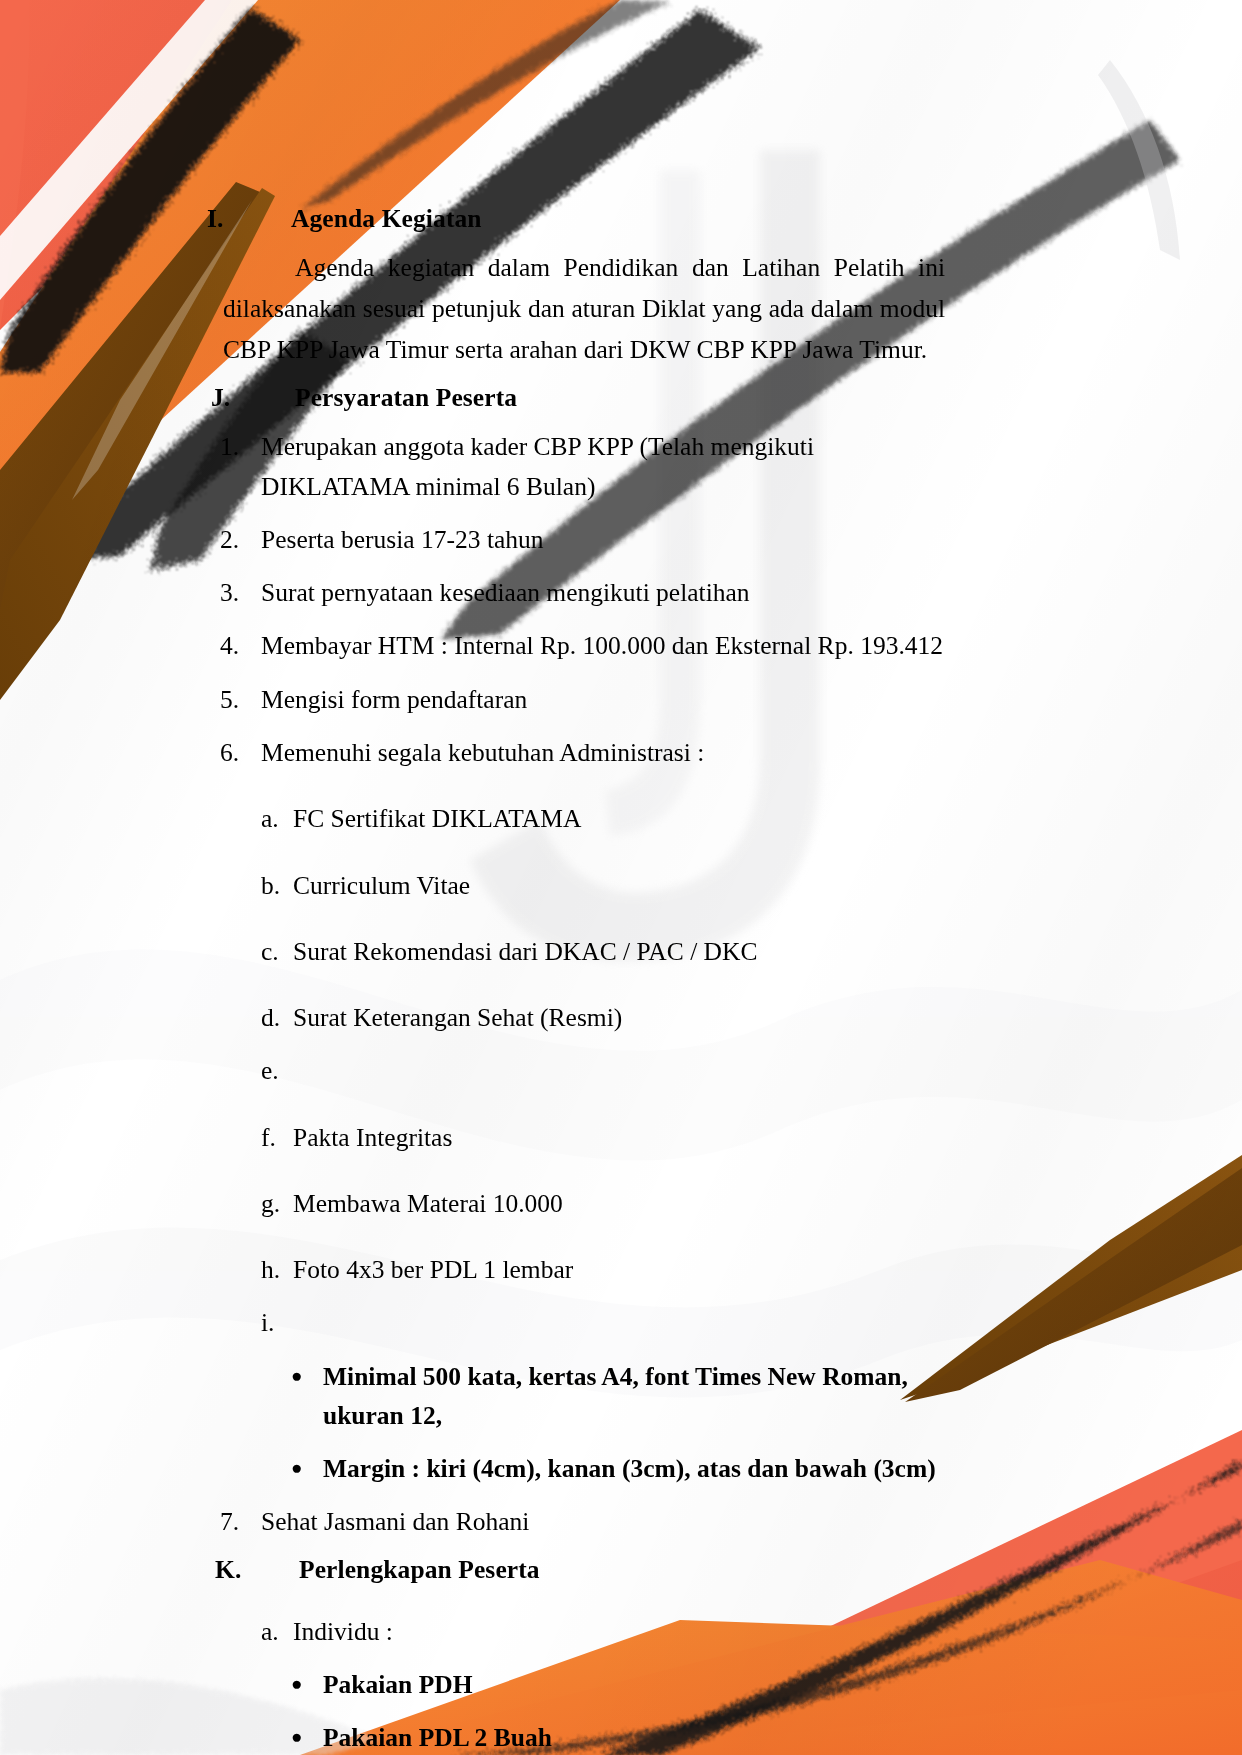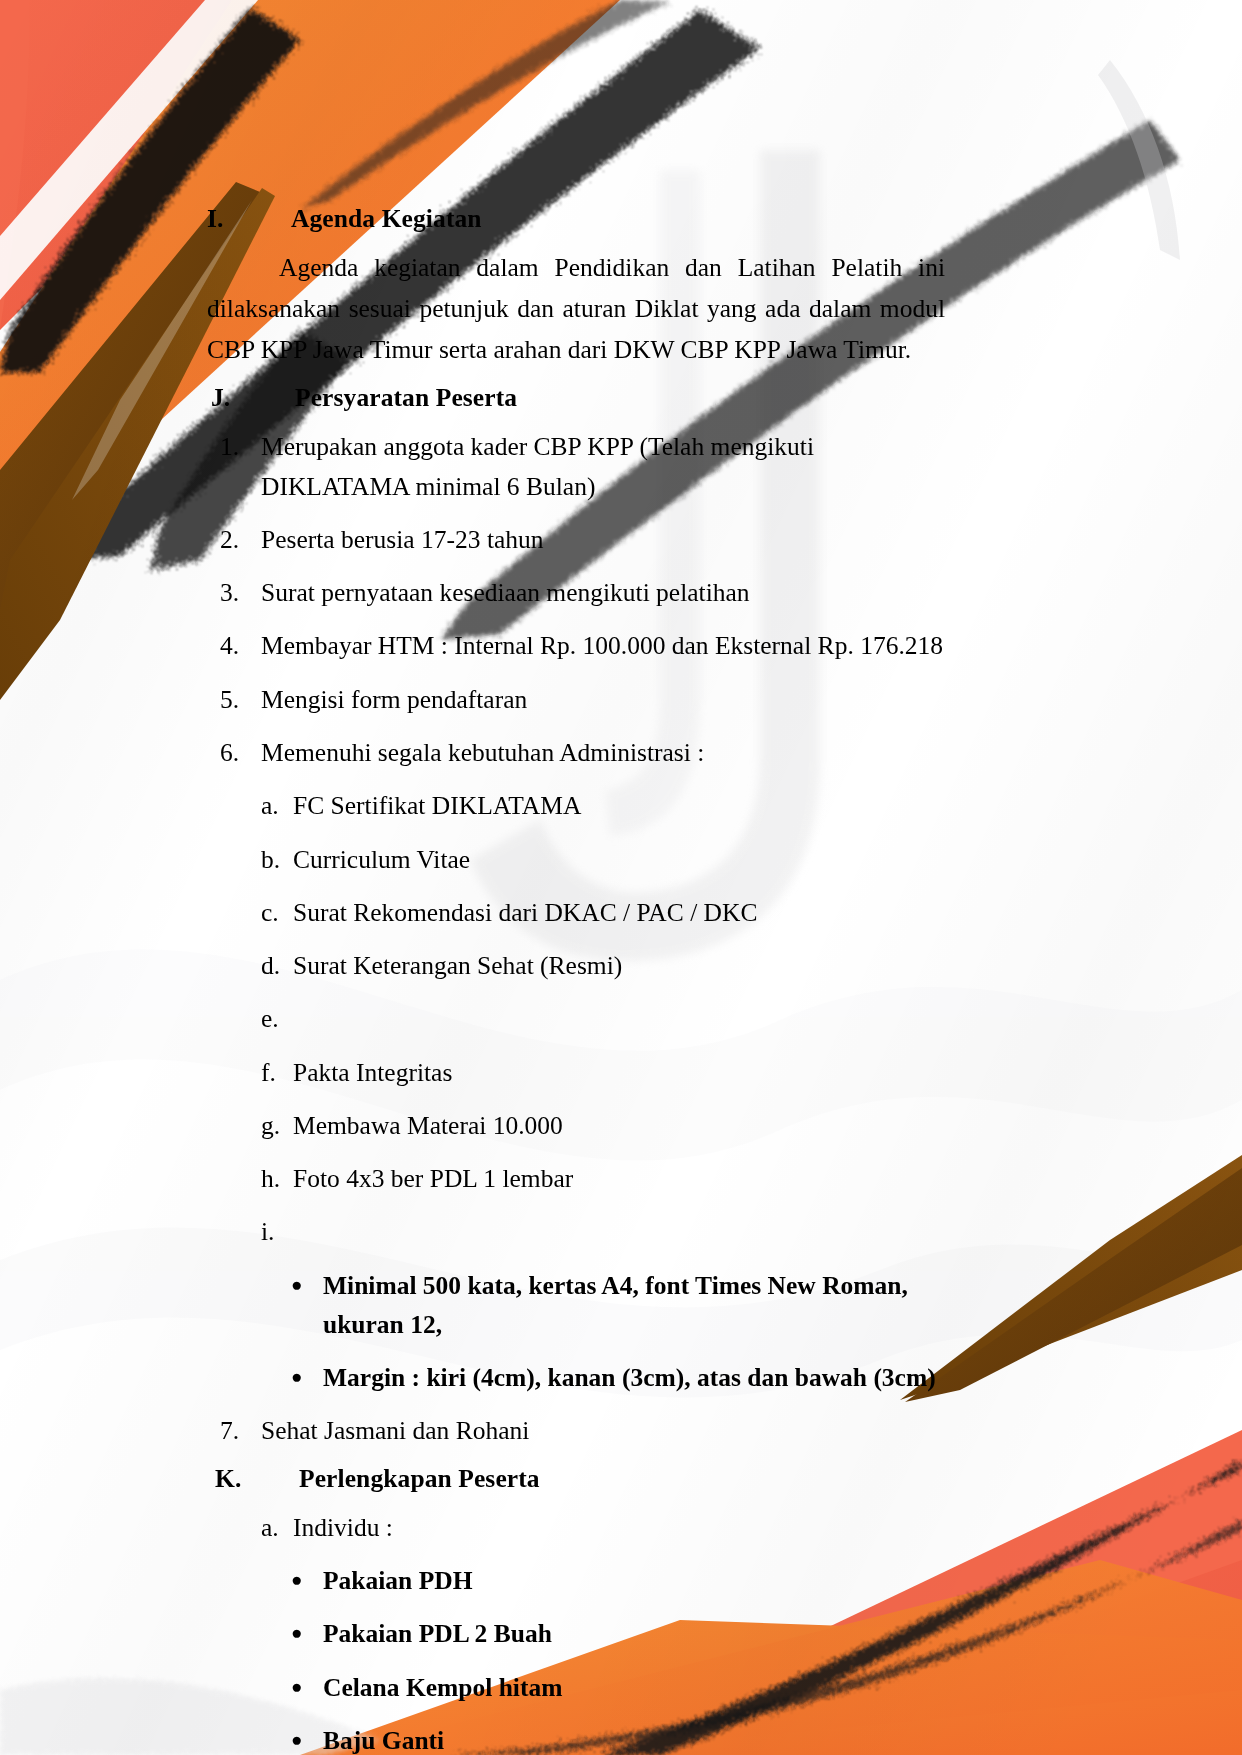--- a/index.html
+++ b/index.html
@@ -91,21 +91,21 @@
   .sec-head.pad-l4 { padding-left: 4px; }
   .sec-head.pad-l8 { padding-left: 8px; }
   .sec-head .label { font-weight: bold; margin-left: 40px; }
 
   
   .para {
     font-size: 25.5px;
     line-height: 1.60;
     text-align: justify;
     text-indent: 72px;
-    margin: 0 0 14px 0;
+    margin: 0 0 14px 16px;
     padding-right: 2px;
   }
 
   
   .lv1 {
     list-style: none;
     margin: 0 0 0 0;
     padding: 0;
   }
   .lv1 > li {
@@ -133,21 +133,21 @@
     align-items: baseline;
     font-size: 25.5px;
     line-height: 1.54;
     margin: 0 0 14px 0;
     padding-left: 54px;
   }
   .lv2 > li .marker {
     flex: 0 0 32px;
     width: 32px;
   }
-  .lv2 > li .txt { flex: 1 1 auto; }
+  .lv2 > li .txt { flex: 1 1 auto; margin-top: 13px; }
 
   
   .lv3 {
     list-style: none;
     margin: 0;
     padding: 0;
   }
   .lv3 > li {
     display: flex;
     align-items: baseline;
@@ -297,21 +297,21 @@
         <li>
           <span class="marker">2.</span>
           <span class="txt">Peserta berusia 17-23 tahun</span>
         </li>
         <li>
           <span class="marker">3.</span>
           <span class="txt">Surat pernyataan kesediaan mengikuti pelatihan</span>
         </li>
         <li>
           <span class="marker">4.</span>
-          <span class="txt">Membayar HTM : Internal Rp. 100.000 dan Eksternal Rp. 176.218</span>
+          <span class="txt">Membayar HTM : Internal Rp. 100.000 dan Eksternal Rp. 193.412</span>
         </li>
         <li>
           <span class="marker">5.</span>
           <span class="txt">Mengisi form pendaftaran</span>
         </li>
         <li>
           <span class="marker">6.</span>
           <span class="txt">Memenuhi segala kebutuhan Administrasi :</span>
         </li>
       </ul>

